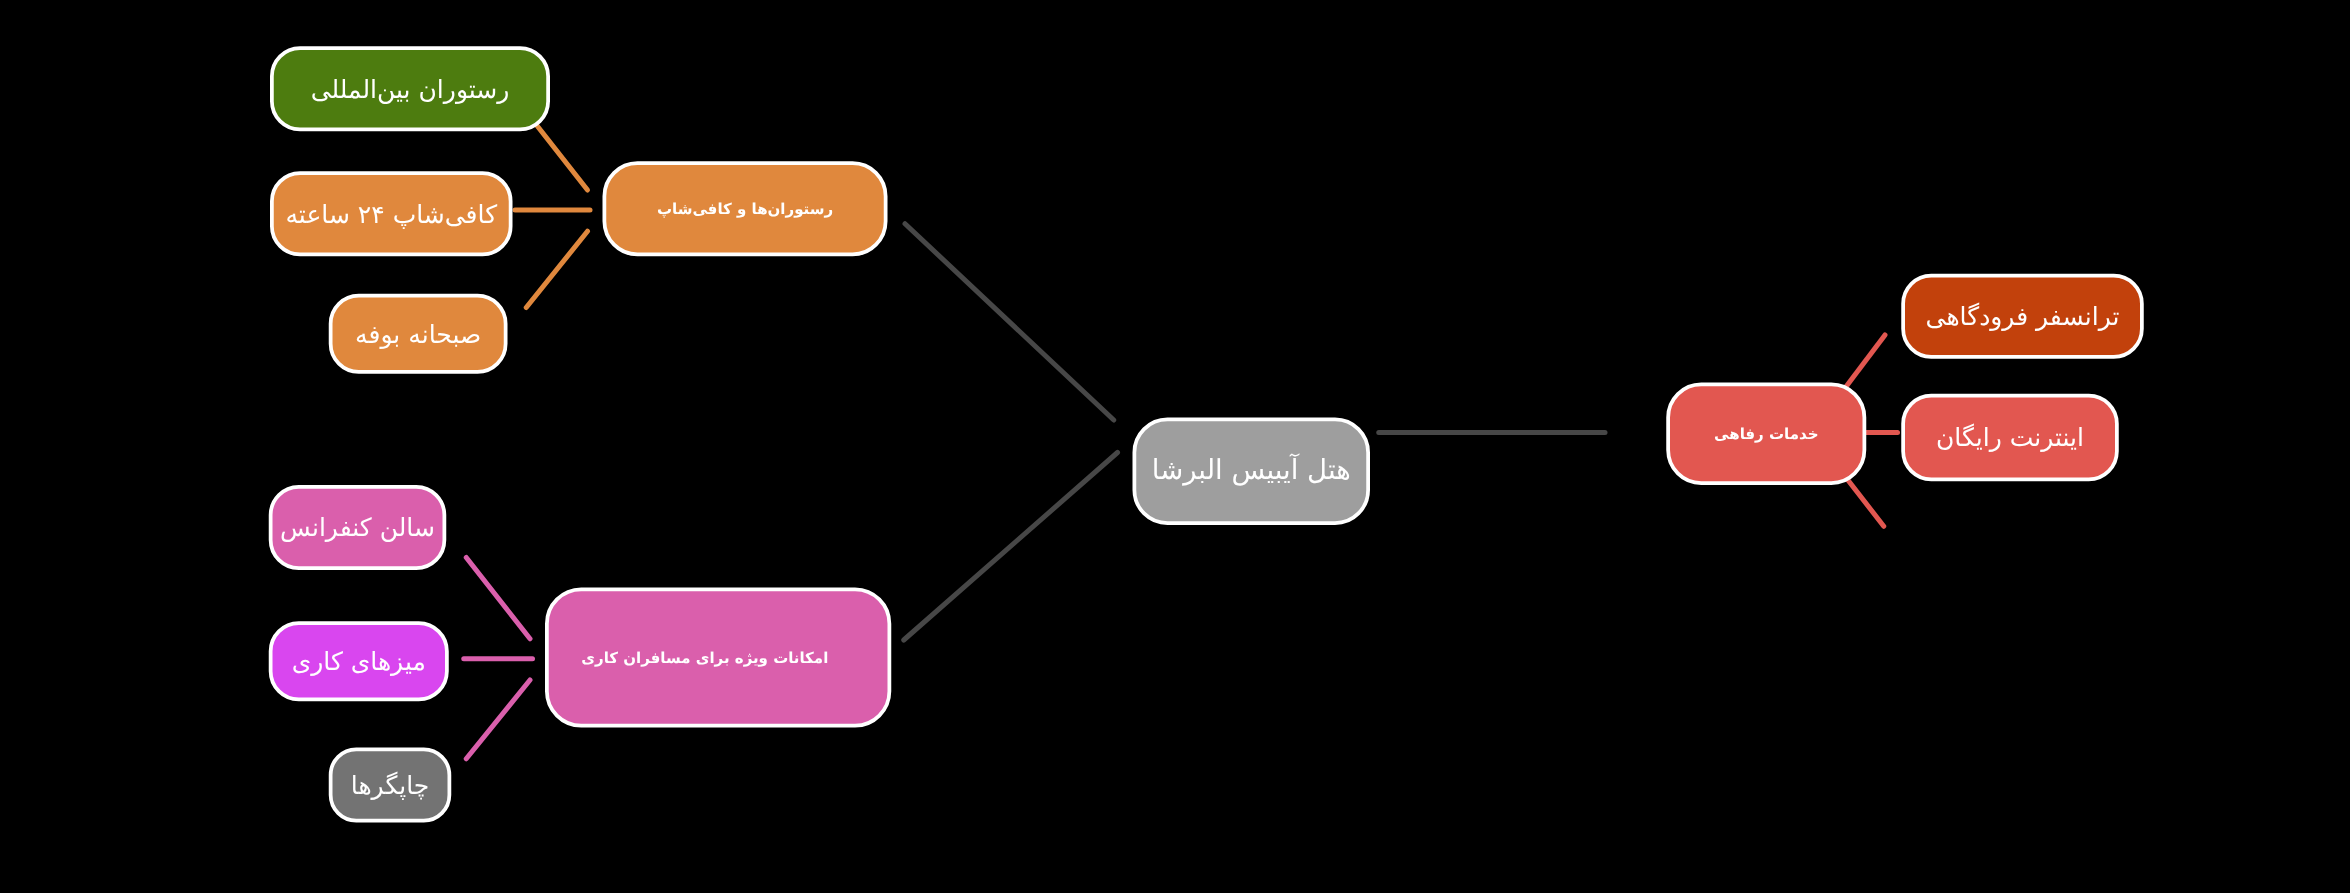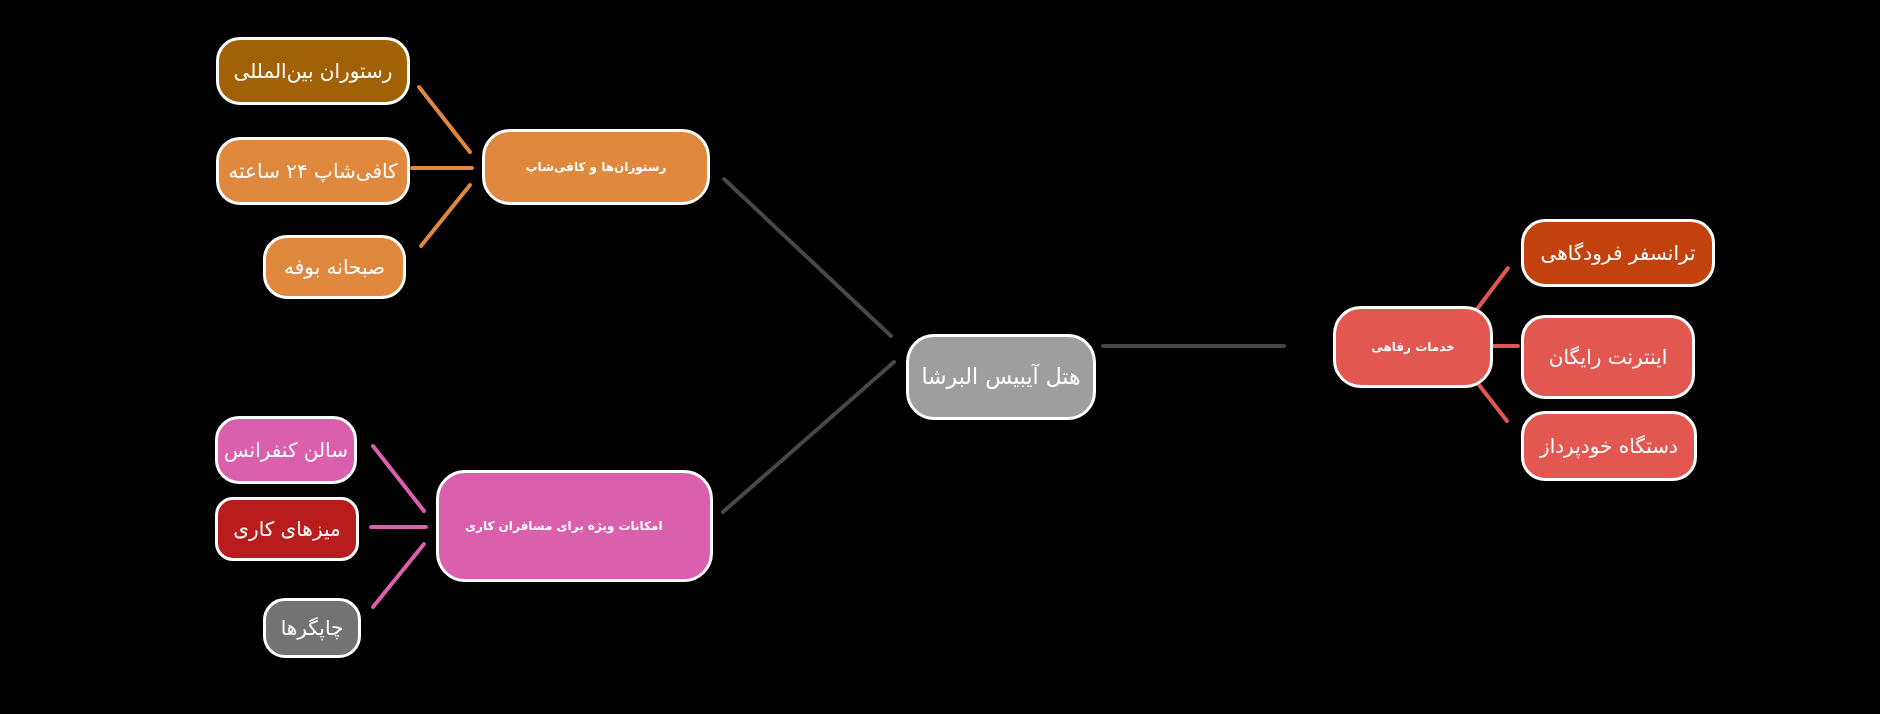--- a/index.html
+++ b/index.html
@@ -82,35 +82,34 @@
 
     <line x1="1462" y1="329" x2="1508" y2="268" stroke="#E25750"></line>
     <line x1="1460" y1="346" x2="1518" y2="346" stroke="#E25750"></line>
     <line x1="1462" y1="363" x2="1507" y2="421" stroke="#E25750"></line>
   </svg>
 
   <div class="node root" style="left: 906px; top: 303px; width: 190px; height: 86px; background-color: rgb(158, 158, 158);">هتل آیبیس البرشا</div>
 
   <div class="node branch" style="left: 482px; top: 129px; width: 228px; height: 76px; background-color: rgb(224, 136, 61);">رستوران‌ها و کافی‌شاپ</div>
 
-  <div class="node leaf" style="left: 216px; top: 37px; width: 194px; height: 68px; background-color: #a16207;">رستوران بین‌المللی</div>
+  <div class="node leaf" style="left: 216px; top: 37px; width: 224px; height: 68px; background-color: #4d7c0f;">رستوران بین‌المللی</div>
 
   <div class="node leaf" style="left: 216px; top: 137px; width: 194px; height: 68px; background-color: rgb(224, 136, 61);">کافی‌شاپ ۲۴ ساعته</div>
 
   <div class="node leaf" style="left: 263px; top: 235px; width: 143px; height: 64px; background-color: rgb(224, 136, 61);">صبحانه بوفه</div>
 
   <div class="node branch wrap" style="left: 436px; top: 470px; width: 277px; height: 112px; background-color: rgb(218, 95, 172);">امکانات ویژه برای مسافران کاری</div>
 
-  <div class="node leaf" style="left: 215px; top: 416px; width: 142px; height: 68px; background-color: rgb(218, 95, 172);">سالن کنفرانس</div>
+  <div class="node leaf" style="left: 215px; top: 388px; width: 142px; height: 68px; background-color: rgb(218, 95, 172);">سالن کنفرانس</div>
 
-  <div class="node leaf" style="left: 215px; top: 497px; width: 144px; height: 64px; background-color: #b91c1c; border-radius: 18px;">میزهای کاری</div>
+  <div class="node leaf" style="left: 215px; top: 497px; width: 144px; height: 64px; background-color: #d946ef;">میزهای کاری</div>
 
   <div class="node leaf" style="left: 263px; top: 598px; width: 98px; height: 60px; border-radius: 22px; background-color: #737373;">چاپگرها</div>
 
   <div class="node branch" style="left: 1290px; top: 306px; width: 160px; height: 82px; background-color: rgb(226, 87, 80); margin-left: 43px;">خدمات رفاهی</div>
 
   <div class="node leaf" style="left: 1521px; top: 219px; width: 194px; height: 68px; background-color: #c2410c;">ترانسفر فرودگاهی</div>
 
-  <div class="node leaf" style="left: 1521px; top: 315px; width: 174px; height: 84px; background-color: rgb(226, 87, 80);">اینترنت رایگان</div>
+  <div class="node leaf" style="left: 1521px; top: 315px; width: 174px; height: 70px; background-color: rgb(226, 87, 80);">اینترنت رایگان</div>
 
-  <div class="node leaf" style="left: 1521px; top: 411px; width: 176px; height: 70px; background-color: rgb(226, 87, 80);">دستگاه خودپرداز</div>
 
 </div>
 
 </body></html>

